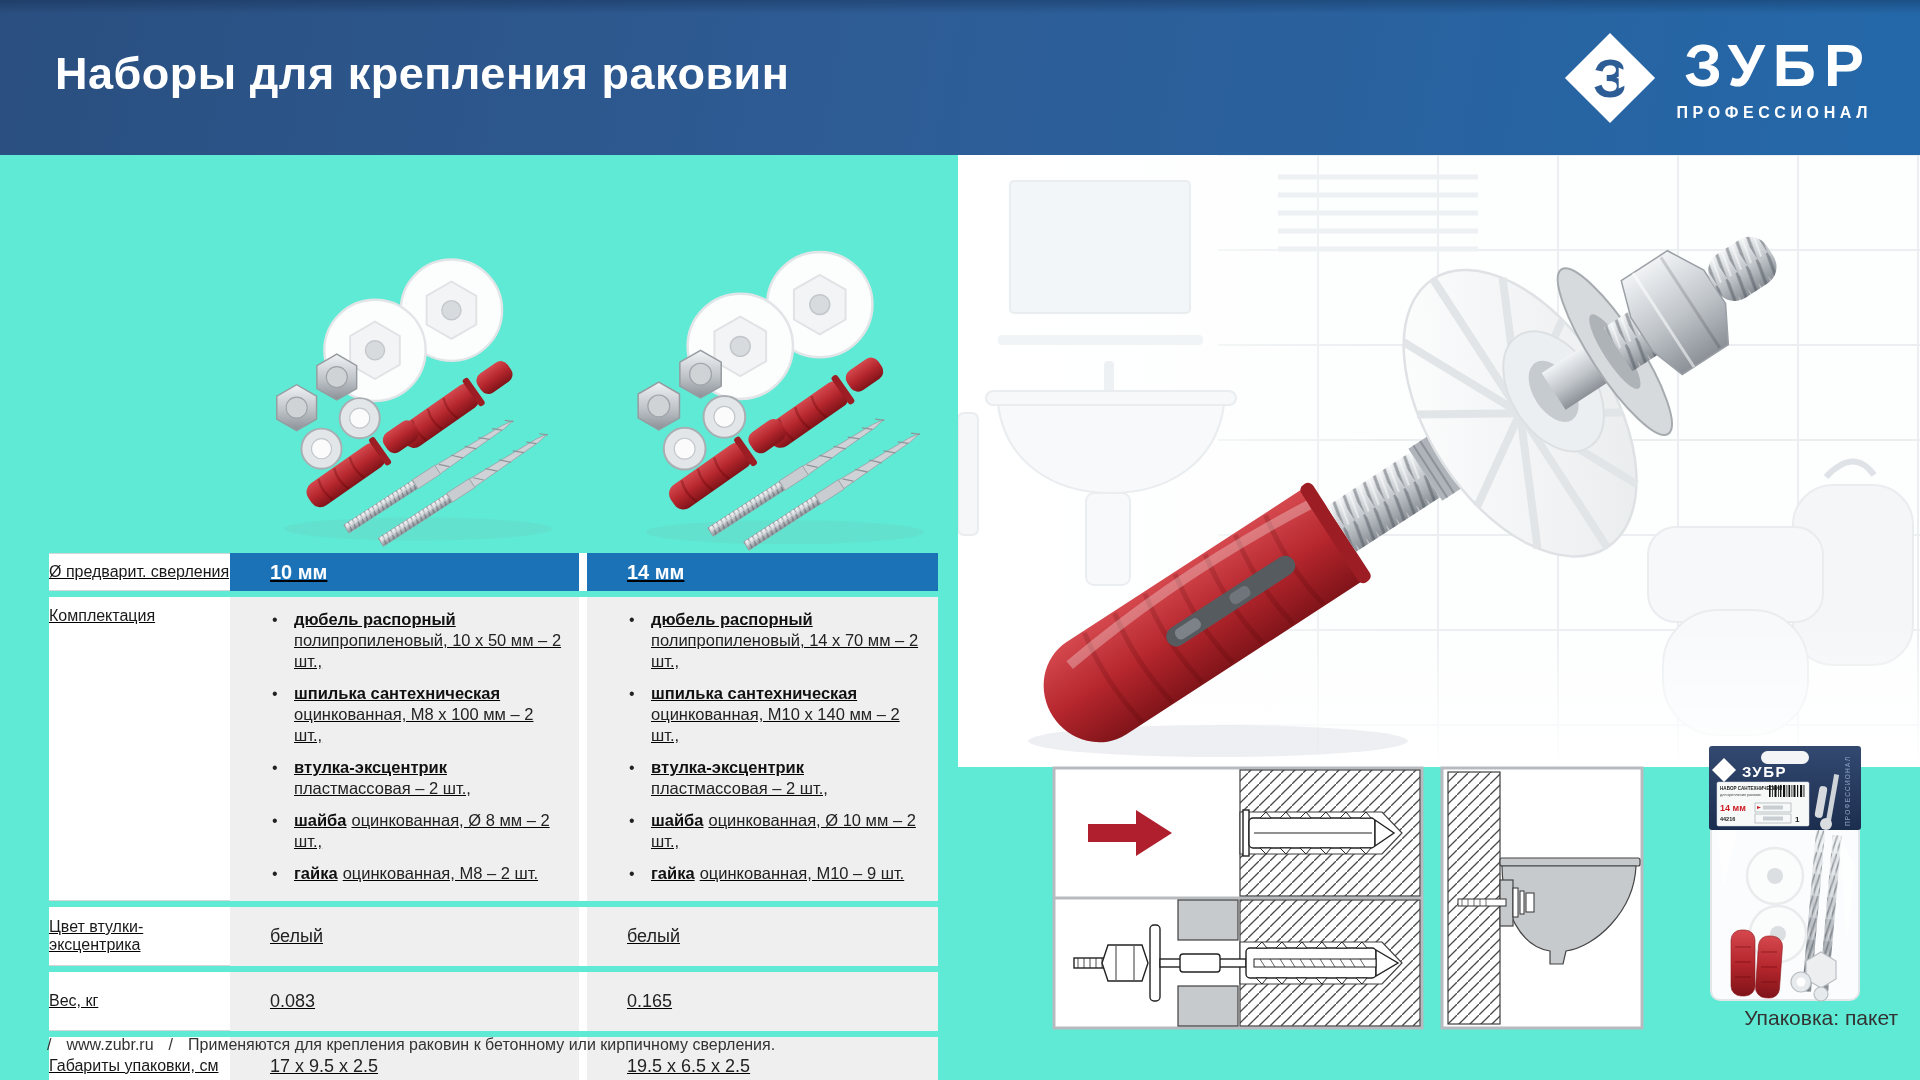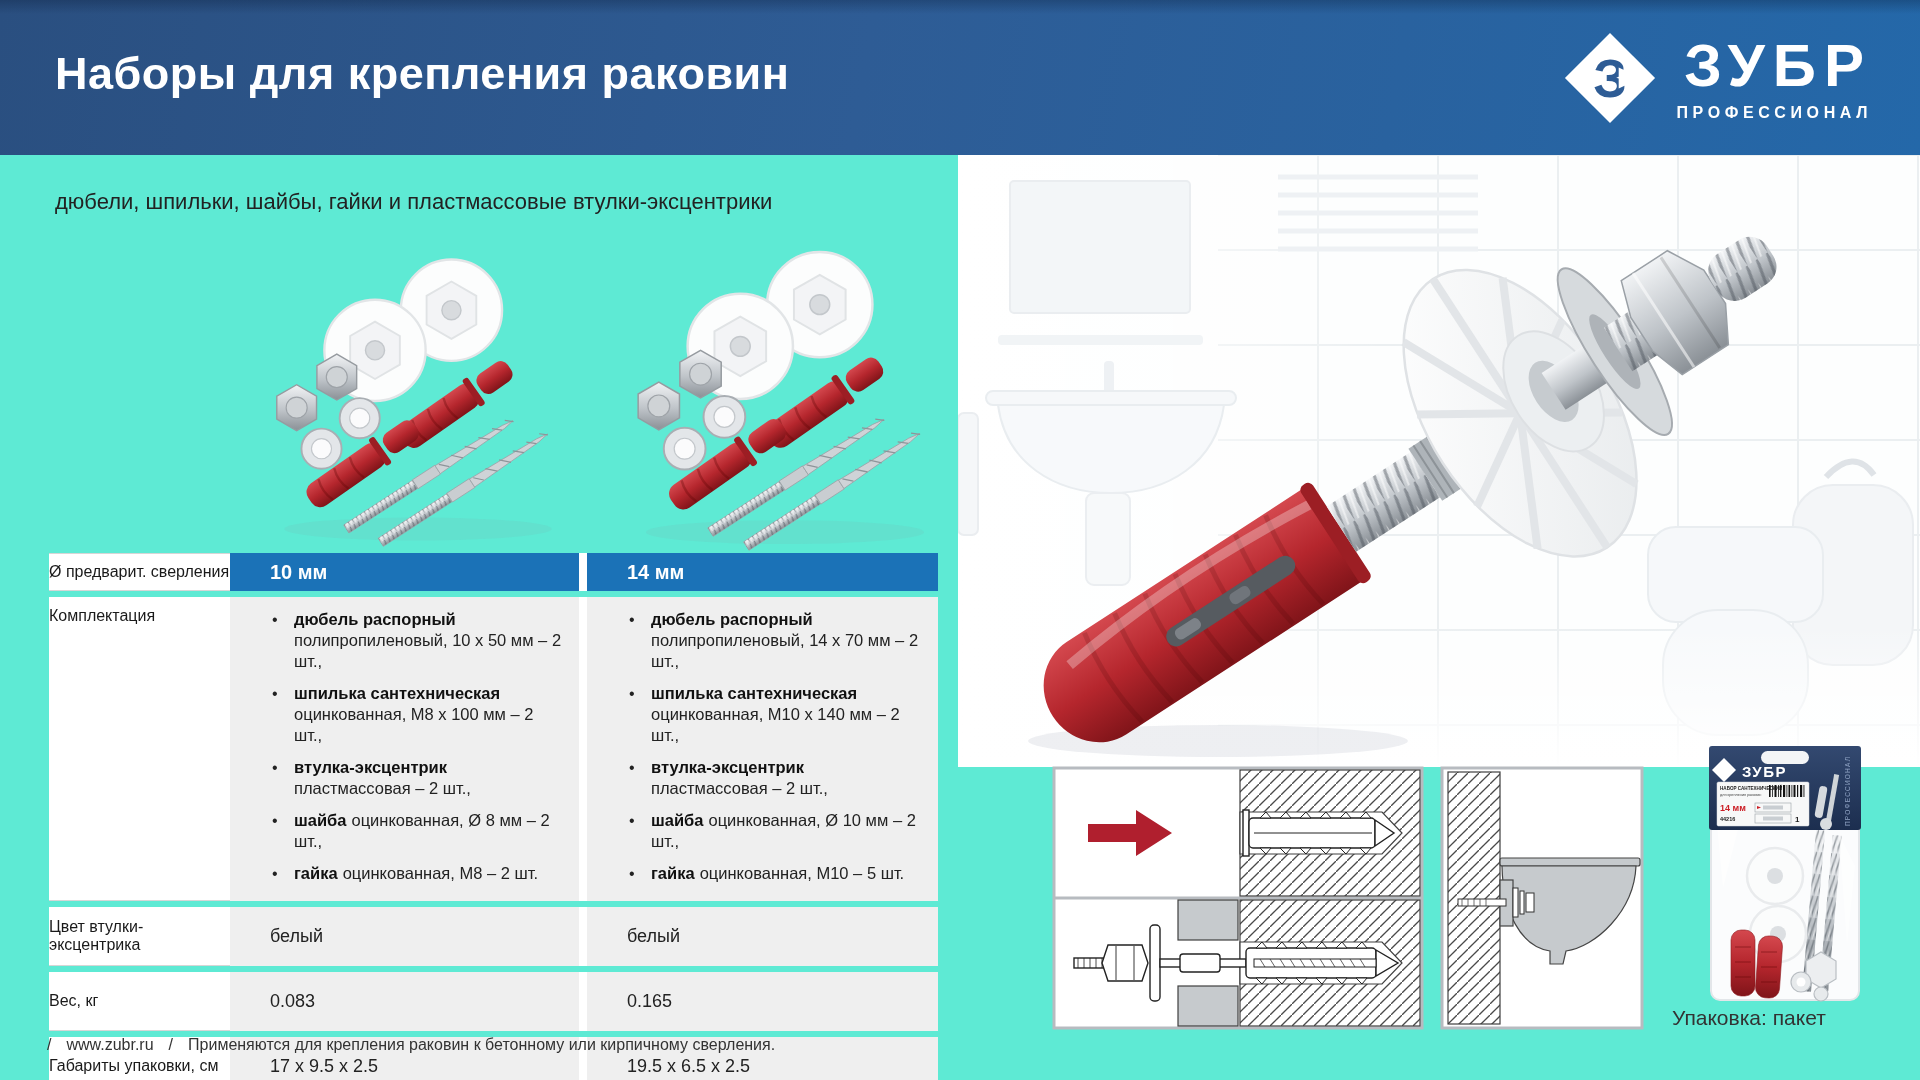--- a/index.html
+++ b/index.html
@@ -27,42 +27,42 @@
 
   
   .hero { position:absolute; left:958px; top:155px; width:962px; height:612px; }
   .kit  { position:absolute; }
   .kit-a { left:258px; top:250px; width:320px; height:300px; }
   .kit-b { left:618px; top:242px; width:334px; height:312px; }
   .kit svg, .hero svg, .diagrams svg, .package svg { display:block; width:100%; height:100%; }
 
   
   .spec { position:absolute; left:49px; top:553px; width:889px; }
-  .t-row { display:grid; grid-template-columns:181px 349px 8px 351px; margin-bottom:6px; }
+  .t-row { display:grid; grid-template-columns:181px 349px 8px 351px; margin-bottom:6px;text-decoration:underline; }
   .lab { background:#fff; display:flex; align-items:center; font-size:16px; color:#1a1a1a;
          border-bottom:1px solid #d6d6d6; }
   .t-head .lab { border-top:1px solid #d6d6d6; }
   .lab-top { align-items:flex-start; padding-top:10px; }
   .cell { display:flex; align-items:center; }
   .blue { background:#1b72b7; color:#fff; font-size:20px; font-weight:bold;
           padding-left:40px; height:38px; }
   .gray { background:#efefef; color:#222; font-size:18px; padding-left:40px; height:59px; }
   .gap  { background:#fff; }
   .comp { height:auto; align-items:flex-start; padding:12px 16px 6px 40px; }
   .comp-list { list-style:none; }
   .comp-list li { position:relative; padding-left:24px; margin-bottom:11px;
                   font-size:16.5px; line-height:21px; color:#222; }
   .blt { position:absolute; left:2px; top:0; font-size:16px; color:#222; }
   .cn { font-weight:bold; color:#111; margin-right:5px; }
   li.two .cn { display:block; margin-right:0; }
 
   
   .diagrams { position:absolute; left:1050px; top:762px; width:600px; height:272px; }
   .package  { position:absolute; left:1697px; top:742px; width:176px; height:266px; }
-  .pkg-cap  { position:absolute; left:1672px; top:1006px; width:226px; text-align:left;
+  .pkg-cap  { position:absolute; left:1672px; top:1006px; width:226px; text-align:right;
               font-size:21px; color:#333; }
 
   
   .foot { position:absolute; left:47px; top:1036px; display:flex; align-items:baseline;
           font-size:16px; color:#333; }
   .foot > * { margin-right:15px; }
   .site { color:#333; text-decoration:none; }
 </style>
 </head>
 <body>
@@ -183,21 +183,20 @@
         <polygon points="70,48 96,60 70,72" fill="#ffffff"></polygon>
       </svg>
       <div class="brand-text">
         <div class="brand-name">ЗУБР</div>
         <div class="brand-sub">ПРОФЕССИОНАЛ</div>
       </div>
     </div>
   </header>
 
   <section class="intro">
-    <p class="intro-s">дюбели, шпильки, шайбы, гайки и пластмассовые втулки-эксцентрики</p>
   </section>
 
   <div class="hero">
     <svg viewBox="0 0 962 612">
       <rect x="0" y="0" width="962" height="612" fill="#fdfefe"></rect>
       <rect x="260" y="0" width="702" height="612" fill="url(#patTiles)" opacity="0.9"></rect>
       <rect x="0" y="0" width="430" height="612" fill="url(#fadeL)"></rect>
       <g stroke-width="2">
         <rect x="52" y="26" width="180" height="132" rx="4" fill="#f3f6f8" stroke="#eaedf0"></rect>
         <rect x="40" y="180" width="205" height="10" rx="4" fill="#f1f4f6" stroke="none"></rect>
@@ -298,21 +297,21 @@
           <li><span class="blt">•</span><span class="cn">гайка</span><span class="cd">оцинкованная, М8 – 2 шт.</span></li>
         </ul>
       </div>
       <div class="gap"></div>
       <div class="cell gray comp">
         <ul class="comp-list">
           <li class="two"><span class="blt">•</span><span class="cn">дюбель распорный</span><span class="cd">полипропиленовый, 14 х 70 мм – 2 шт.,</span></li>
           <li class="two"><span class="blt">•</span><span class="cn">шпилька сантехническая</span><span class="cd">оцинкованная, М10 х 140 мм – 2 шт.,</span></li>
           <li class="two"><span class="blt">•</span><span class="cn">втулка-эксцентрик</span><span class="cd">пластмассовая – 2 шт.,</span></li>
           <li><span class="blt">•</span><span class="cn">шайба</span><span class="cd">оцинкованная, Ø 10 мм – 2 шт.,</span></li>
-          <li><span class="blt">•</span><span class="cn">гайка</span><span class="cd">оцинкованная, М10 – 5 шт.</span></li>
+          <li><span class="blt">•</span><span class="cn">гайка</span><span class="cd">оцинкованная, М10 – 9 шт.</span></li>
         </ul>
       </div>
     </div>
 
     <div class="t-row">
       <div class="lab">Цвет втулки-эксцентрика</div>
       <div class="cell gray">белый</div>
       <div class="gap"></div>
       <div class="cell gray">белый</div>
     </div>

